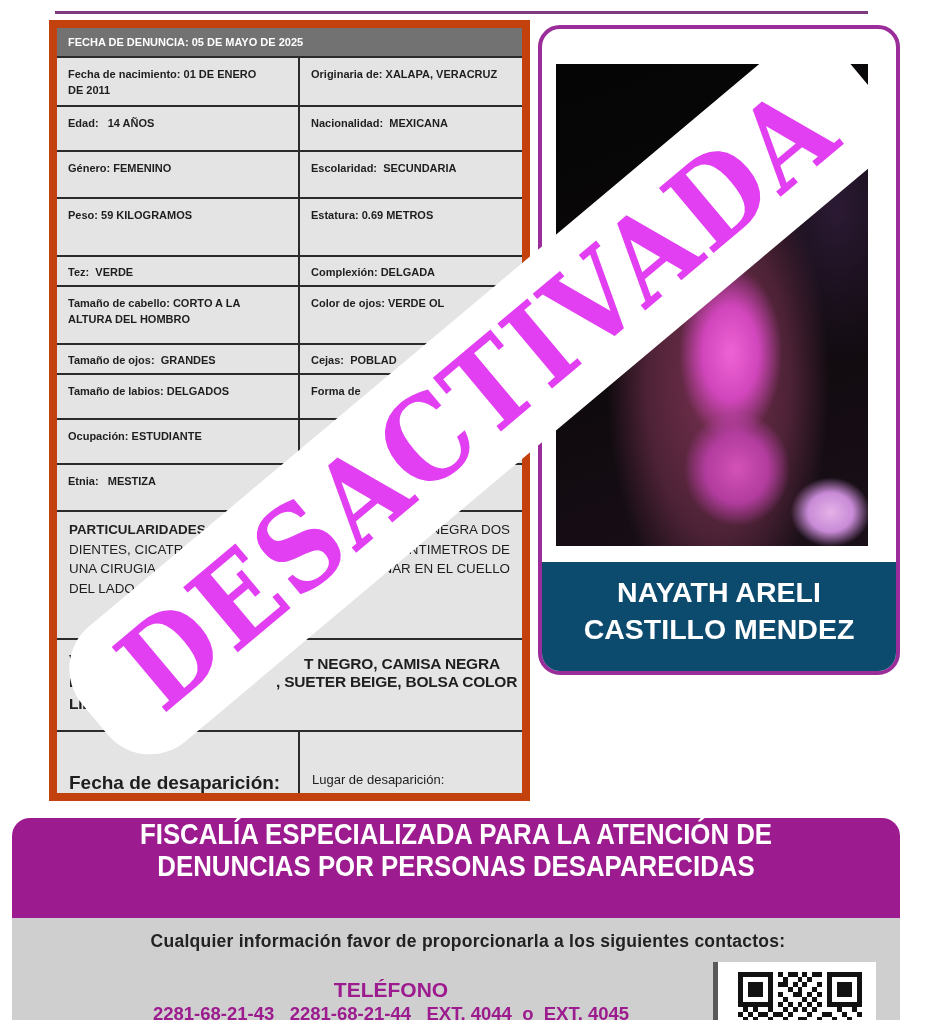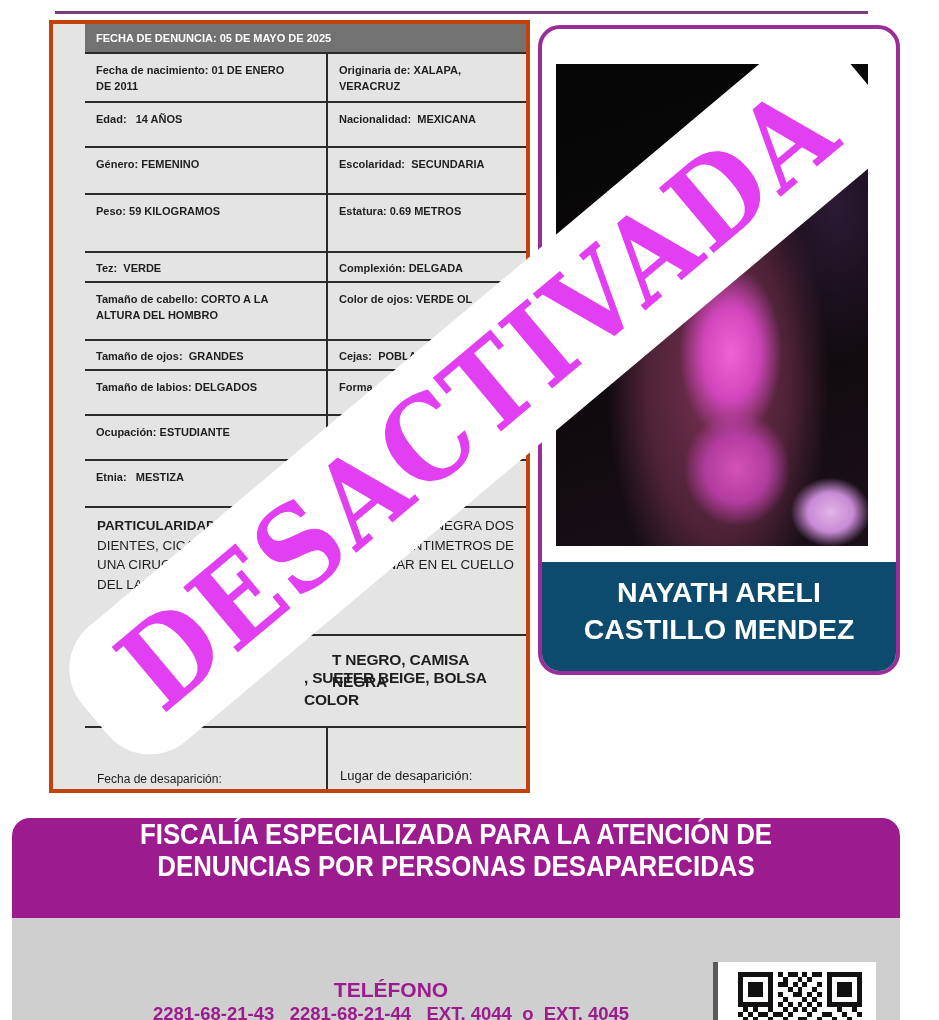--- a/index.html
+++ b/index.html
@@ -3,40 +3,40 @@
 <meta charset="utf-8">
 <style>
   html, body { margin:0; padding:0; }
   body {
     width:939px; height:1020px; position:relative; overflow:hidden;
     background:#ffffff; font-family:"Liberation Sans", sans-serif; color:#1e1e1e;
   }
   .top-rule { position:absolute; left:55px; top:11px; width:813px; height:3px; background:#7e3a7e; }
 
   
-  .tbl { position:absolute; left:49px; top:20px; width:481px; border:4px solid #c2410c; box-sizing:border-box; background:#e4e4e4;padding-left:32px; }
+  .tbl { position:absolute; left:49px; top:20px; width:481px; border:8px solid #c2410c; box-sizing:border-box; background:#e4e4e4; }
   .tbl-head { height:28px; line-height:28px; background:#727272; color:#fff; font-size:11px; font-weight:bold; padding-left:11px; }
   .row { display:flex; border-top:2px solid #2b2b2b; box-sizing:border-box; }
   .cell { box-sizing:border-box; padding:8px 12px 0 11px; font-size:11px; font-weight:bold; line-height:16px; white-space:pre-wrap; color:#1e1e1e; }
   .cell.l { width:241px; }
   .cell.r { flex:1; border-left:2px solid #2b2b2b; padding-left:11px; }
   .cell.full { flex:1; }
   .h49{height:49px}.h45{height:45px}.h47{height:47px}.h48{height:58px}.h30{height:30px}
   .h30 .cell { padding-top:7px; }
   .partic { height:126px; padding:8px 12px 0 12px; box-sizing:border-box; font-size:13.4px; line-height:19.6px; color:#1e1e1e; }
   .partic-line { display:flex; justify-content:space-between; }
   .partic-line .lbl { font-weight:bold; }
   .vest { height:90px; box-sizing:border-box; padding:9px 0 0 12px; font-size:15.5px; font-weight:bold; line-height:22px; letter-spacing:-0.2px; }
   .vest-line { position:relative; height:22px; }
   .vest-r0 { position:absolute; left:235px; top:4px; }
   .vest-r1 { position:absolute; left:207px; top:0; }
   .desap { height:63px; }
   .desap .cell.l { padding:8px 0 0 12px; font-weight:normal; }
   .desap .cell.r { padding:6px 0 0 12px; font-weight:normal; }
-  .d-lbl-l { font-size:12px; line-height:22px; font-weight:normal; display:block; }
+  .d-lbl-l { font-size:19px; line-height:22px; font-weight:bold; display:block; }
   .d-val-l { font-size:16.5px; line-height:22px; font-weight:bold; display:block; }
   .d-lbl-r { font-size:13px; line-height:19px; display:block; }
   .d-val-r { font-size:16px; line-height:24px; font-weight:bold; display:block; padding-left:15px; }
 
   
   .card { position:absolute; left:538px; top:25px; width:362px; height:650px; border:4px solid #9a2d9a; border-radius:22px; box-sizing:border-box; background:#fff; overflow:hidden; }
   .photo {
     position:absolute; left:14px; top:35px; width:312px; height:482px;
     background:
       radial-gradient(ellipse 16% 9% at 88% 93%, #e4b2e8 0%, #c88ad6 45%, transparent 80%),
@@ -175,20 +175,21 @@
 <div class="stamp">
   <span class="stamp-text">DESACTIVADA</span>
 </div>
 
 <div class="agency">
   <span class="agency-line">FISCALÍA ESPECIALIZADA PARA LA ATENCIÓN DE</span>
   <span class="agency-line">DENUNCIAS POR PERSONAS DESAPARECIDAS</span>
 </div>
 
 <div class="contact">
+  <div class="prompt">Cualquier información favor de proporcionarla a los siguientes contactos:</div>
   <div class="phone-block">
     <span class="phone-label">TELÉFONO</span>
     <span class="phone-numbers">2281-68-21-43   2281-68-21-44   EXT. 4044  o  EXT. 4045</span>
   </div>
 </div>
 
 <div class="qr">
   <svg viewBox="0 0 25 25" shape-rendering="crispEdges">
     <rect x="0" y="0" width="7" height="7" fill="#111"></rect>
       <rect x="1" y="1" width="5" height="5" fill="#fff"></rect>

